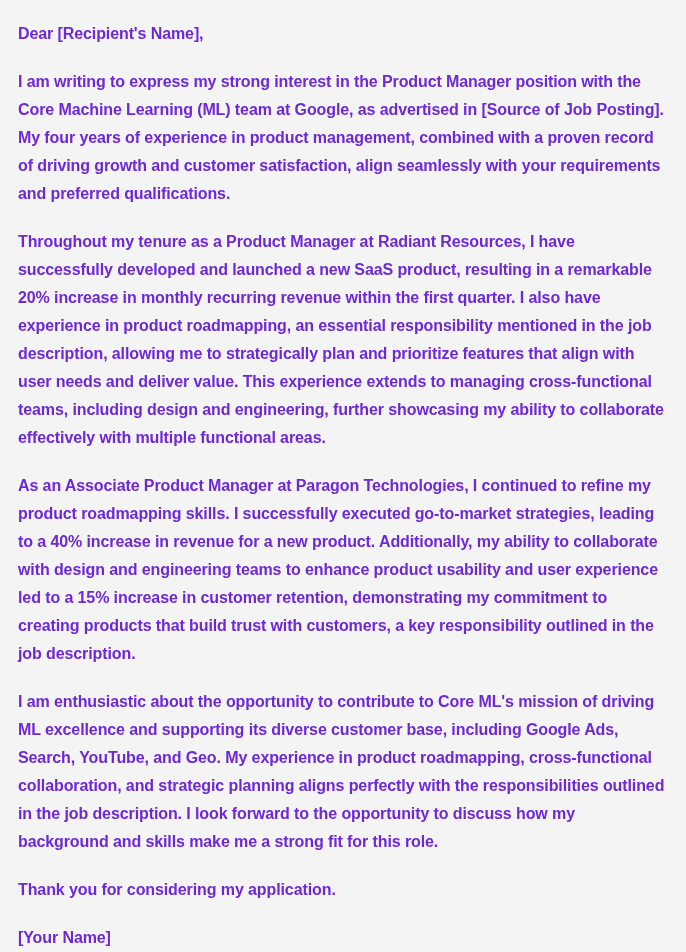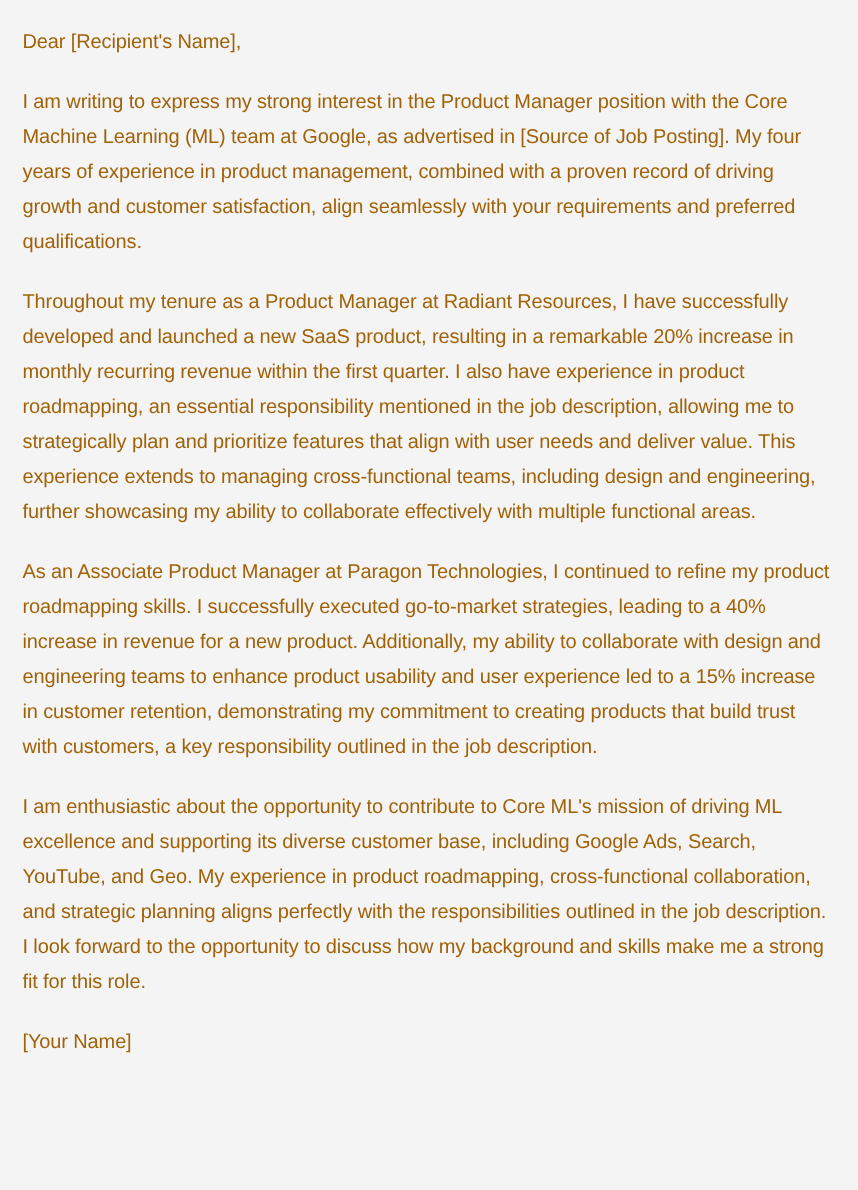--- a/index.html
+++ b/index.html
@@ -15,30 +15,31 @@
   }
   .document {
     padding: 20px 18px 24px 18px;
     width: 686px;
   }
   .document p {
     font-size: 16px;
     line-height: 28px;
     letter-spacing: -0.1px;
     margin-bottom: 20px;
-    font-weight: 400;
-    color: #a16207;
+    font-weight: 700;
+    color: #6d28d9;
   }
   .document p:last-child {
     margin-bottom: 0;
   }
 </style>
 </head>
 <body>
 
 <div class="document">
   <p>Dear [Recipient's Name],</p>
   <p>I am writing to express my strong interest in the Product Manager position with the Core Machine Learning (ML) team at Google, as advertised in [Source of Job Posting]. My four years of experience in product management, combined with a proven record of driving growth and customer satisfaction, align seamlessly with your requirements and preferred qualifications.</p>
   <p>Throughout my tenure as a Product Manager at Radiant Resources, I have successfully developed and launched a new SaaS product, resulting in a remarkable 20% increase in monthly recurring revenue within the first quarter. I also have experience in product roadmapping, an essential responsibility mentioned in the job description, allowing me to strategically plan and prioritize features that align with user needs and deliver value. This experience extends to managing cross-functional teams, including design and engineering, further showcasing my ability to collaborate effectively with multiple functional areas.</p>
   <p>As an Associate Product Manager at Paragon Technologies, I continued to refine my product roadmapping skills. I successfully executed go-to-market strategies, leading to a 40% increase in revenue for a new product. Additionally, my ability to collaborate with design and engineering teams to enhance product usability and user experience led to a 15% increase in customer retention, demonstrating my commitment to creating products that build trust with customers, a key responsibility outlined in the job description.</p>
   <p>I am enthusiastic about the opportunity to contribute to Core ML's mission of driving ML excellence and supporting its diverse customer base, including Google Ads, Search, YouTube, and Geo. My experience in product roadmapping, cross-functional collaboration, and strategic planning aligns perfectly with the responsibilities outlined in the job description. I look forward to the opportunity to discuss how my background and skills make me a strong fit for this role.</p>
+  <p>Thank you for considering my application.</p>
   <p>[Your Name]</p>
 </div>
 
 </body></html>

